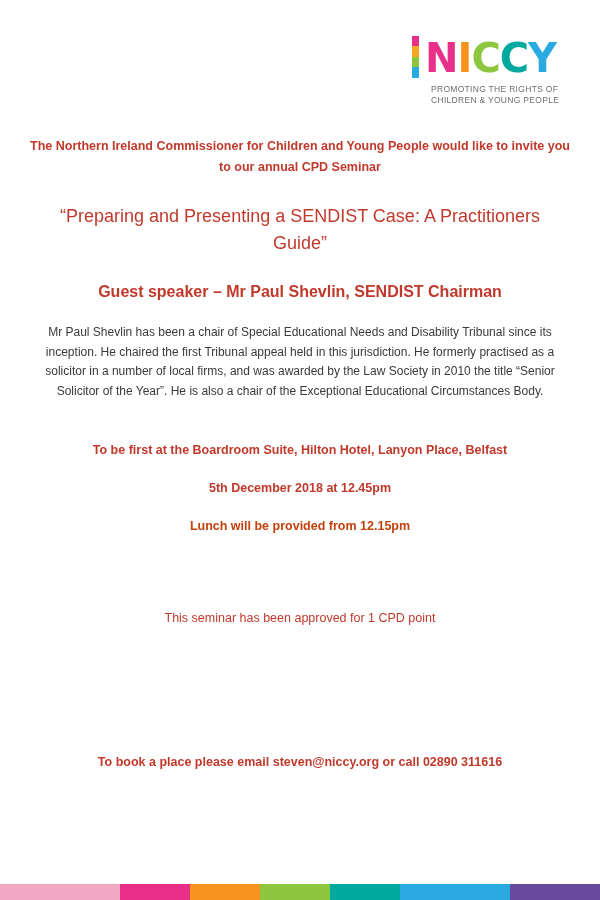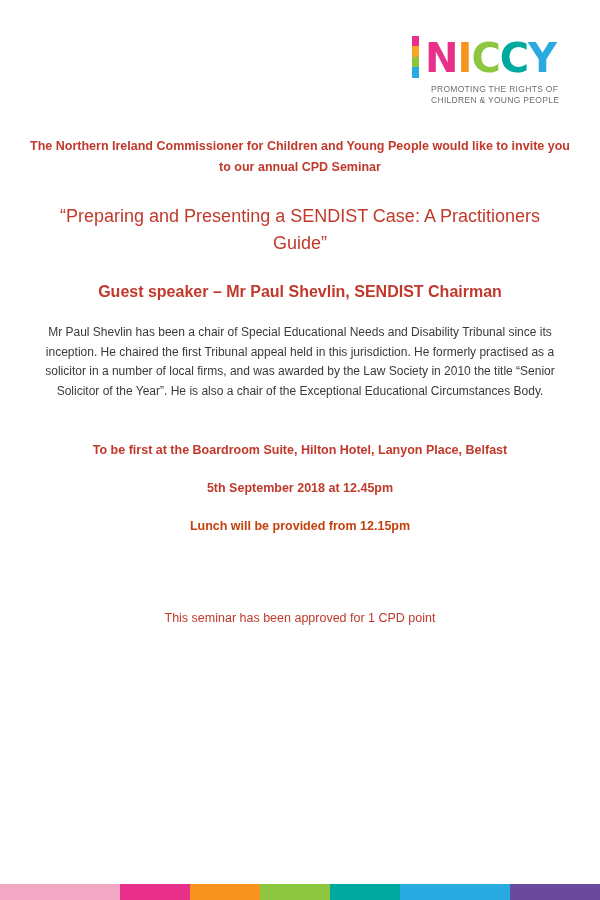--- a/index.html
+++ b/index.html
@@ -173,23 +173,24 @@
       <div>CHILDREN &amp; YOUNG PEOPLE</div>
     </div>
   </div>
 
   <div class="content">
     <p class="intro">The Northern Ireland Commissioner for Children and Young People would like to invite you to our annual CPD Seminar</p>
     <h1 class="title">“Preparing and Presenting a SENDIST Case: A Practitioners Guide”</h1>
     <p class="speaker">Guest speaker – Mr Paul Shevlin, SENDIST Chairman</p>
     <p class="bio">Mr Paul Shevlin has been a chair of Special Educational Needs and Disability Tribunal since its inception. He chaired the first Tribunal appeal held in this jurisdiction. He formerly practised as a solicitor in a number of local firms, and was awarded by the Law Society in 2010 the title “Senior Solicitor of the Year”. He is also a chair of the Exceptional Educational Circumstances Body.</p>
     <p class="venue">To be first at the Boardroom Suite, Hilton Hotel, Lanyon Place, Belfast</p>
-    <p class="datetime">5th September 2018 at 12.45pm</p>
+    <p class="datetime">5th December 2018 at 12.45pm</p>
     <p class="lunch">Lunch will be provided from 12.15pm</p>
     <p class="cpd">This seminar has been approved for 1 CPD point</p>
+    <p class="booking">To book a place please email steven@niccy.org or call 02890 311616</p>
   </div>
 
   <div class="footer-bar">
       <div class="footer-seg" style="background: rgb(242, 167, 195); width: 120px;"></div>
       <div class="footer-seg" style="background: rgb(232, 48, 138); width: 70px;"></div>
       <div class="footer-seg" style="background: rgb(247, 148, 30); width: 70px;"></div>
       <div class="footer-seg" style="background: rgb(141, 198, 63); width: 70px;"></div>
       <div class="footer-seg" style="background: rgb(0, 169, 157); width: 70px;"></div>
       <div class="footer-seg" style="background: rgb(41, 171, 226); width: 110px;"></div>
       <div class="footer-seg" style="background: rgb(106, 74, 156); width: 90px;"></div>

